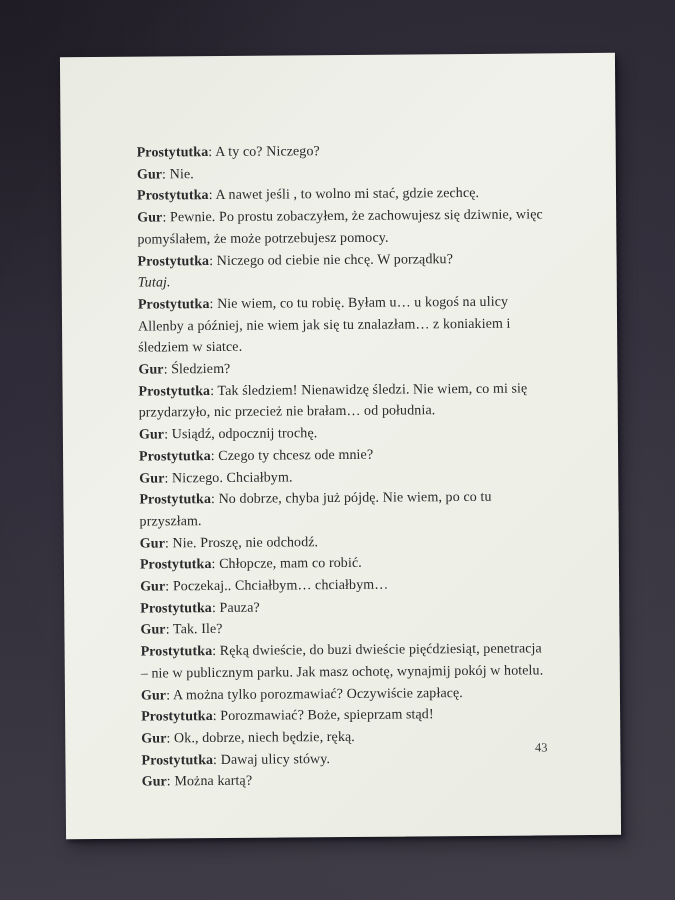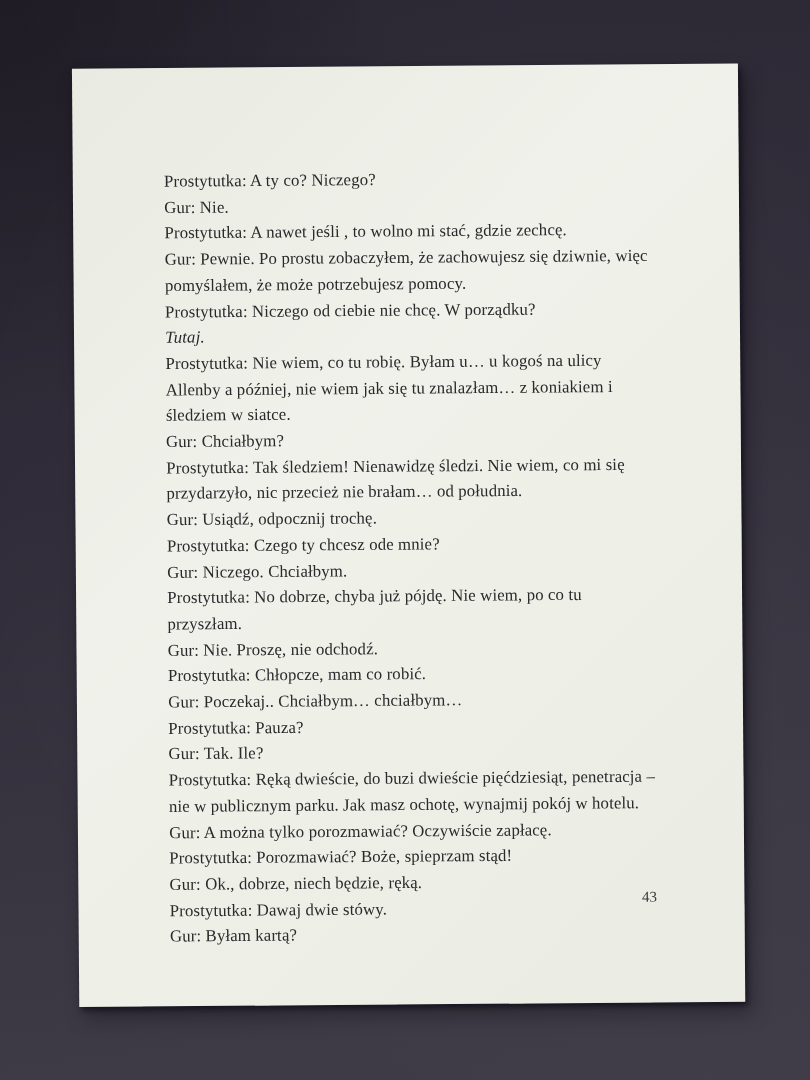--- a/index.html
+++ b/index.html
@@ -37,21 +37,21 @@
     font-size: 14px;
     line-height: 21.7px;
     color: #2b292c;
     letter-spacing: 0.1px;
   }
   .turn {
     margin: 0;
     padding: 0;
   }
   .turn .speaker {
-    font-weight: normal;
+    font-weight: bold;
   }
   .turn.stage {
     font-style: italic;
   }
   .page-number {
     position: absolute;
     left: 76px;
     top: 687px;
     width: 406px;
     text-align: right;
@@ -65,32 +65,32 @@
 
 <div class="paper">
   <div class="text-block">
       <p class="turn"><b class="speaker">Prostytutka</b><span class="sep">: </span><span class="line-text">A ty co? Niczego?</span></p>
       <p class="turn"><b class="speaker">Gur</b><span class="sep">: </span><span class="line-text">Nie.</span></p>
       <p class="turn"><b class="speaker">Prostytutka</b><span class="sep">: </span><span class="line-text">A nawet jeśli , to wolno mi stać, gdzie zechcę.</span></p>
       <p class="turn"><b class="speaker">Gur</b><span class="sep">: </span><span class="line-text">Pewnie. Po prostu zobaczyłem, że zachowujesz się dziwnie, więc pomyślałem, że może potrzebujesz pomocy.</span></p>
       <p class="turn"><b class="speaker">Prostytutka</b><span class="sep">: </span><span class="line-text">Niczego od ciebie nie chcę. W porządku?</span></p>
       <p class="turn stage"><span class="line-text">Tutaj.</span></p>
       <p class="turn"><b class="speaker">Prostytutka</b><span class="sep">: </span><span class="line-text">Nie wiem, co tu robię. Byłam u… u kogoś na ulicy Allenby a później, nie wiem jak się tu znalazłam… z koniakiem i śledziem w siatce.</span></p>
-      <p class="turn"><b class="speaker">Gur</b><span class="sep">: </span><span class="line-text">Chciałbym?</span></p>
+      <p class="turn"><b class="speaker">Gur</b><span class="sep">: </span><span class="line-text">Śledziem?</span></p>
       <p class="turn"><b class="speaker">Prostytutka</b><span class="sep">: </span><span class="line-text">Tak śledziem! Nienawidzę śledzi. Nie wiem, co mi się przydarzyło, nic przecież nie brałam… od południa.</span></p>
       <p class="turn"><b class="speaker">Gur</b><span class="sep">: </span><span class="line-text">Usiądź, odpocznij trochę.</span></p>
       <p class="turn"><b class="speaker">Prostytutka</b><span class="sep">: </span><span class="line-text">Czego ty chcesz ode mnie?</span></p>
       <p class="turn"><b class="speaker">Gur</b><span class="sep">: </span><span class="line-text">Niczego. Chciałbym.</span></p>
       <p class="turn"><b class="speaker">Prostytutka</b><span class="sep">: </span><span class="line-text">No dobrze, chyba już pójdę. Nie wiem, po co tu przyszłam.</span></p>
       <p class="turn"><b class="speaker">Gur</b><span class="sep">: </span><span class="line-text">Nie. Proszę, nie odchodź.</span></p>
       <p class="turn"><b class="speaker">Prostytutka</b><span class="sep">: </span><span class="line-text">Chłopcze, mam co robić.</span></p>
       <p class="turn"><b class="speaker">Gur</b><span class="sep">: </span><span class="line-text">Poczekaj.. Chciałbym… chciałbym…</span></p>
       <p class="turn"><b class="speaker">Prostytutka</b><span class="sep">: </span><span class="line-text">Pauza?</span></p>
       <p class="turn"><b class="speaker">Gur</b><span class="sep">: </span><span class="line-text">Tak. Ile?</span></p>
       <p class="turn"><b class="speaker">Prostytutka</b><span class="sep">: </span><span class="line-text">Ręką dwieście, do buzi dwieście pięćdziesiąt, penetracja – nie w publicznym parku. Jak masz ochotę, wynajmij pokój w hotelu.</span></p>
       <p class="turn"><b class="speaker">Gur</b><span class="sep">: </span><span class="line-text">A można tylko porozmawiać? Oczywiście zapłacę.</span></p>
       <p class="turn"><b class="speaker">Prostytutka</b><span class="sep">: </span><span class="line-text">Porozmawiać? Boże, spieprzam stąd!</span></p>
       <p class="turn"><b class="speaker">Gur</b><span class="sep">: </span><span class="line-text">Ok., dobrze, niech będzie, ręką.</span></p>
-      <p class="turn"><b class="speaker">Prostytutka</b><span class="sep">: </span><span class="line-text">Dawaj dwie stówy.</span></p>
-      <p class="turn"><b class="speaker">Gur</b><span class="sep">: </span><span class="line-text">Byłam kartą?</span></p>
+      <p class="turn"><b class="speaker">Prostytutka</b><span class="sep">: </span><span class="line-text">Dawaj ulicy stówy.</span></p>
+      <p class="turn"><b class="speaker">Gur</b><span class="sep">: </span><span class="line-text">Można kartą?</span></p>
     </div>
   <div class="page-number">43</div>
 </div>
 
 </body></html>

